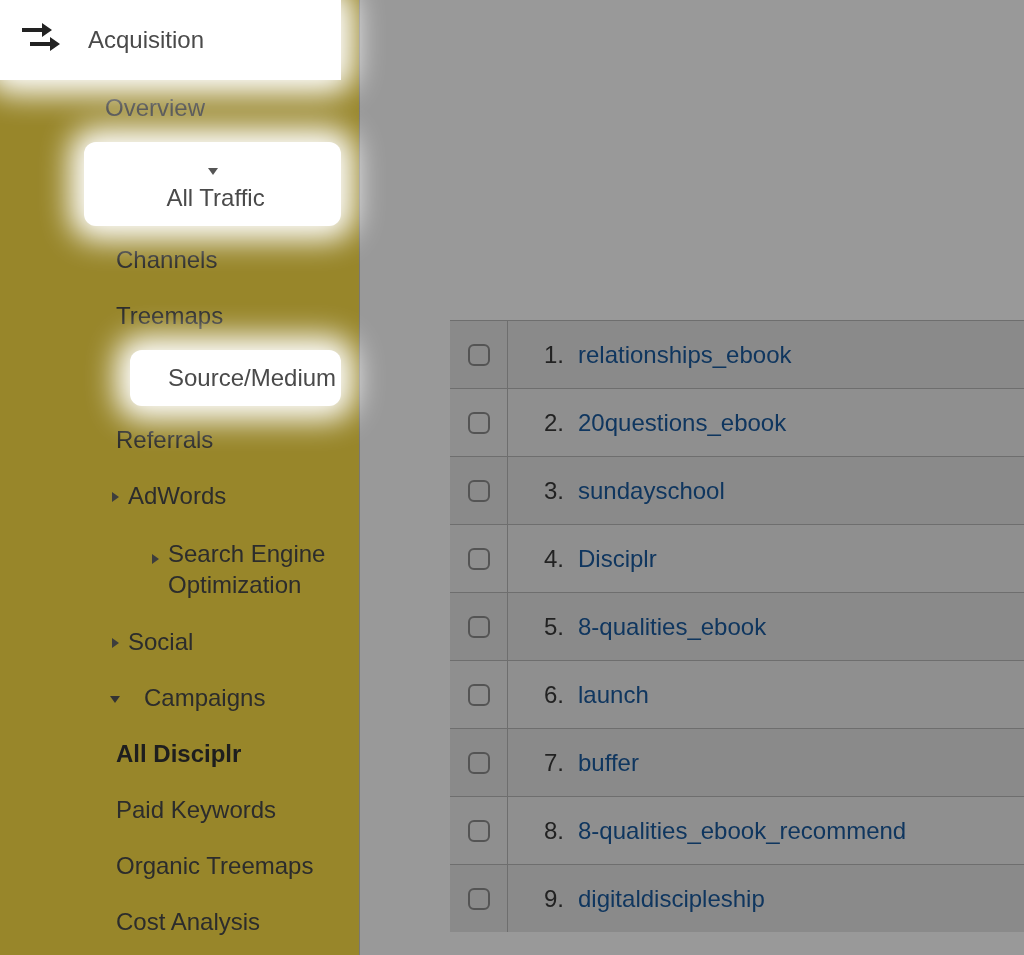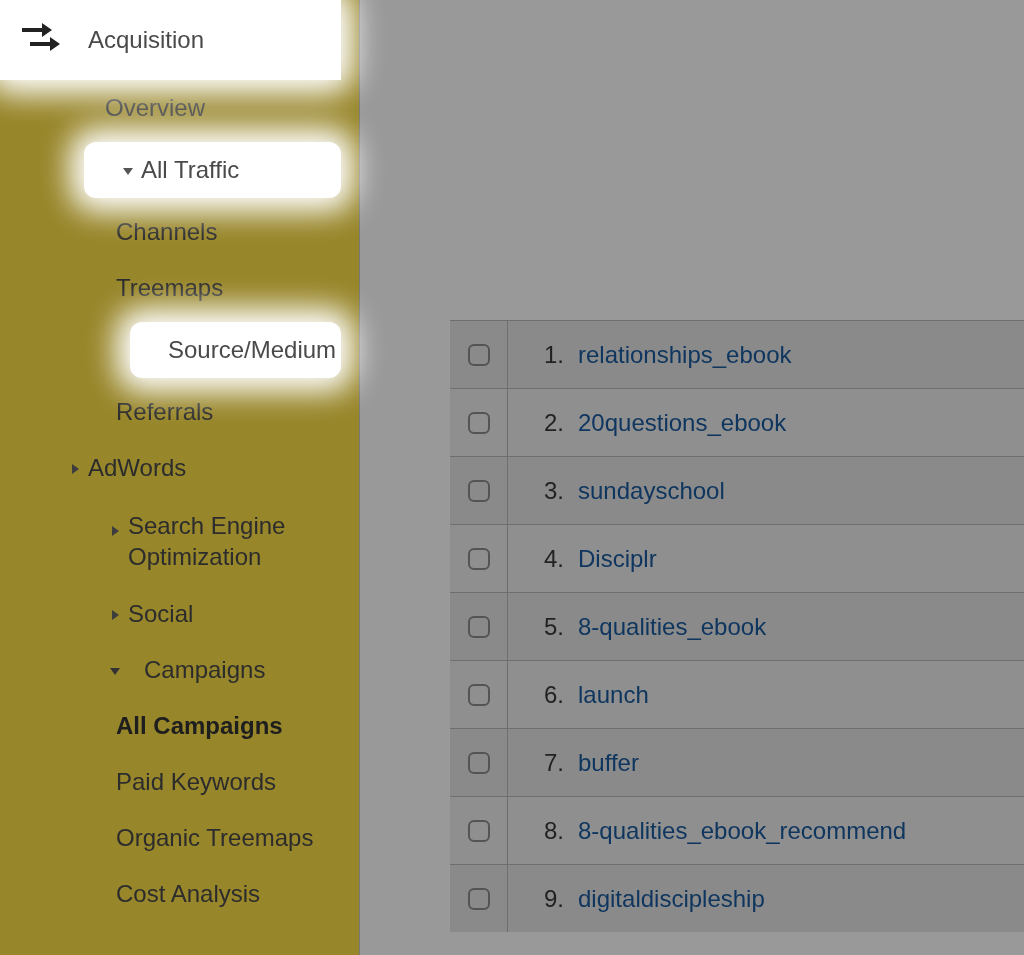--- a/index.html
+++ b/index.html
@@ -126,21 +126,21 @@
         </span>
         <span>Acquisition</span>
       </div>
     </div>
 
     <div class="nav-item nav-sub">
       <span>Overview</span>
     </div>
 
     <div class="hl-wrap" style="margin: 6px 18px 6px 84px; position: relative; z-index: 20;">
-      <div class="nav-item" style="padding-left:37px; position:relative;">
+      <div class="nav-item" style="padding-left:10px; position:relative;flex-direction:column;">
         <span>
           <svg class="caret-svg" width="14" height="14" viewBox="0 0 14 14">
               <path d="M2 4 L12 4 L7 11 Z" fill="#555"></path>
             </svg>
         </span>
         <span style="margin-left:6px">All Traffic</span>
       </div>
     </div>
 
     <div class="nav-item nav-leaf">
@@ -153,30 +153,30 @@
     <div class="hl-wrap" style="margin: 6px 18px 6px 130px; position: relative; z-index: 20;">
       <div class="nav-item" style="padding-left:38px;">
         <span>Source/Medium</span>
       </div>
     </div>
 
     <div class="nav-item nav-leaf">
       <span>Referrals</span>
     </div>
 
-    <div class="nav-item" style="padding-left:68px; position:relative;align-items:center;">
+    <div class="nav-item" style="padding-left:108px; position:relative;align-items:center;">
       <span>
         <svg class="caret-svg" width="14" height="14" viewBox="0 0 14 14">
             <path d="M4 2 L11 7 L4 12 Z" fill="#666"></path>
           </svg>
       </span>
       <span style="margin-left:6px">AdWords</span>
     </div>
 
-    <div class="nav-item" style="padding-left:108px; position:relative; align-items:flex-start; line-height:1.3;">
+    <div class="nav-item" style="padding-left:108px; position:relative; align-items:flex-start; line-height:1.3;margin-left:40px;">
       <span style="padding-top:4px">
         <svg class="caret-svg" width="14" height="14" viewBox="0 0 14 14">
             <path d="M4 2 L11 7 L4 12 Z" fill="#666"></path>
           </svg>
       </span>
       <span style="margin-left:6px; max-width:200px; display:inline-block;">Search Engine Optimization</span>
     </div>
 
     <div class="nav-item" style="padding-left:108px; position:relative;text-align:center;">
       <span>
@@ -190,21 +190,21 @@
     <div class="nav-item" style="padding-left:108px; position:relative;">
       <span>
         <svg class="caret-svg" width="14" height="14" viewBox="0 0 14 14">
             <path d="M2 4 L12 4 L7 11 Z" fill="#555"></path>
           </svg>
       </span>
       <span style="margin-left:22px">Campaigns</span>
     </div>
 
     <div class="nav-item nav-leaf bold">
-      <span>All Campaigns</span>
+      <span>All Disciplr</span>
     </div>
     <div class="nav-item nav-leaf">
       <span>Paid Keywords</span>
     </div>
     <div class="nav-item nav-leaf">
       <span>Organic Treemaps</span>
     </div>
     <div class="nav-item nav-leaf">
       <span>Cost Analysis</span>
     </div>

